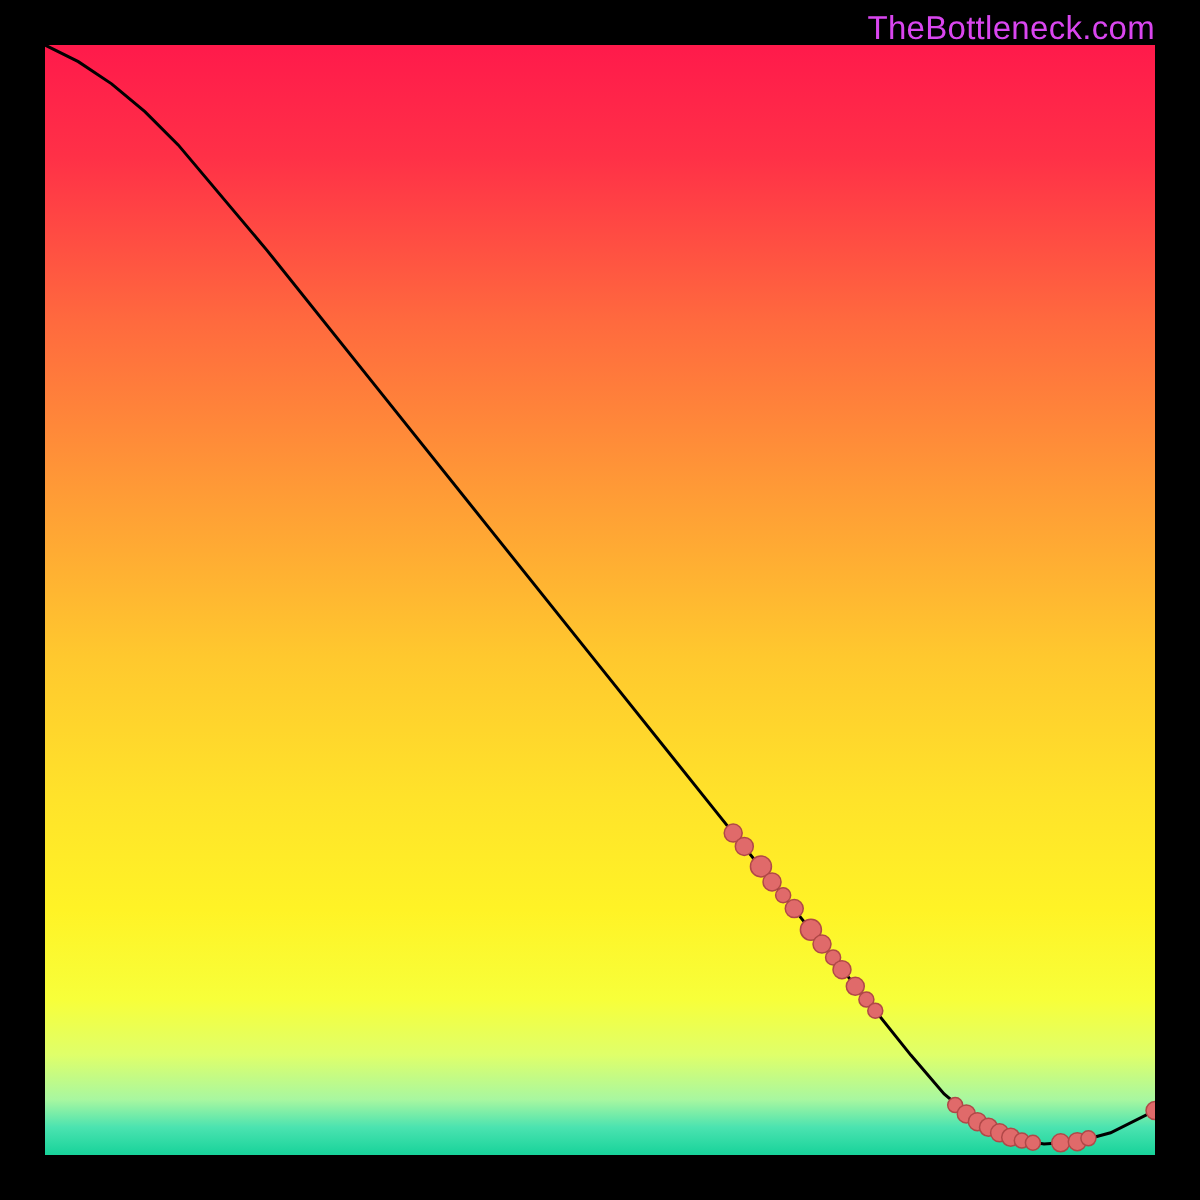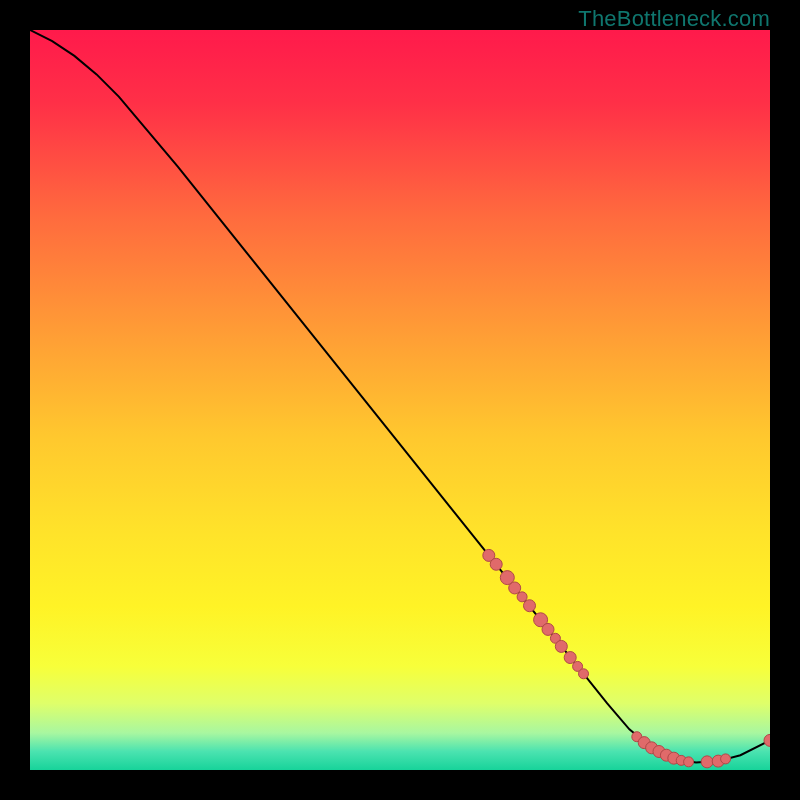--- a/index.html
+++ b/index.html
@@ -21,21 +21,21 @@
     position: absolute;
     left: 30px;
     top: 30px;
     width: 740px;
     height: 740px;
   }
   .attribution {
     position: absolute;
     top: 6px;
     right: 30px;
-    color: #0f766e;
+    color: #d946ef;
     font-size: 22px;
     letter-spacing: 0.2px;
   }
   svg { display: block; }
 </style>
 </head>
 <body>
 
 <div class="stage">
   <div class="attribution">TheBottleneck.com</div>

